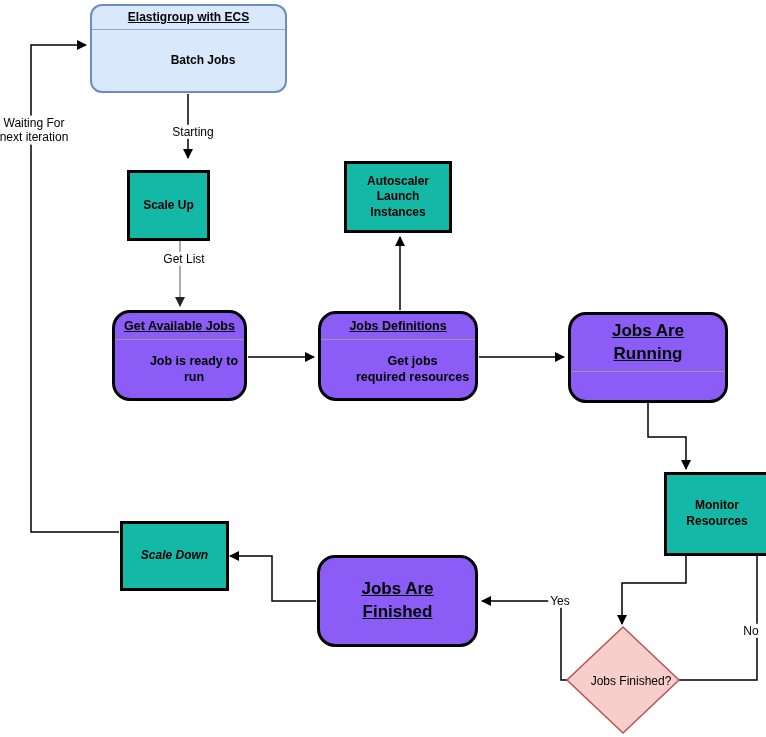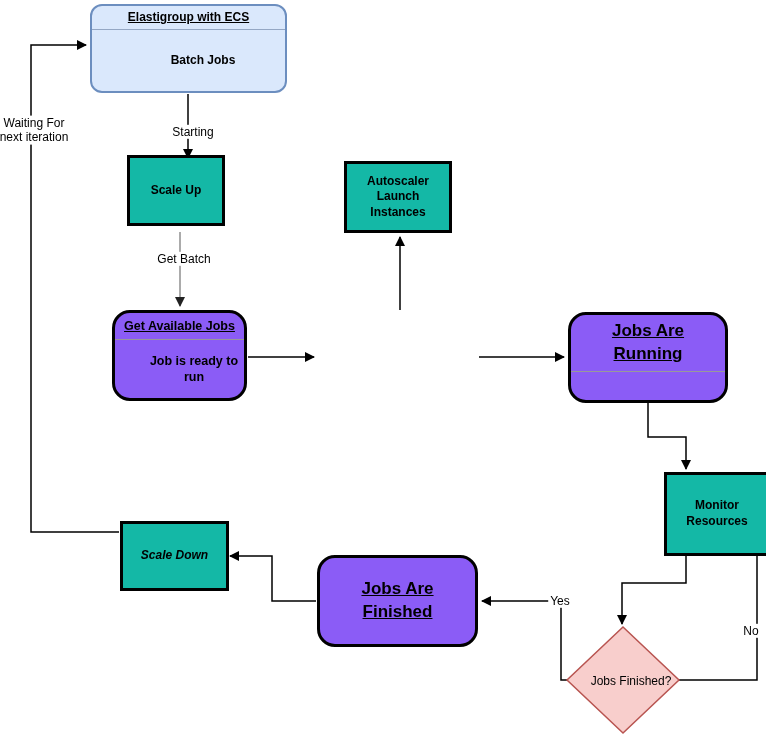--- a/index.html
+++ b/index.html
@@ -66,37 +66,44 @@
     <polygon points="623,627 679,680 623,733 567,680" fill="#f8cecc" stroke="#b85450" stroke-width="1.5"></polygon>
   </svg>
 
   <div class="node round-b" style="left:90px;top:4px;width:197px;height:89px;">
     <div class="hdr sm" style="height:23px;border-bottom-color:#94a7c4;">
       <span class="u">Elastigroup with ECS</span>
     </div>
     <div class="bdy sm">Batch Jobs</div>
   </div>
 
-  <div class="node rect-y" style="left:127px;top:155px;width:98px;height:71px;">
+  <div class="node rect-y" style="left:127px;top:170px;width:83px;height:71px;">
     <div class="center-lbl sm">Scale Up</div>
   </div>
 
   <div class="node rect-y" style="left:344px;top:161px;width:108px;height:72px;">
     <div class="center-lbl sm">Autoscaler
 Launch
 Instances</div>
   </div>
 
   <div class="node round-g" style="left:112px;top:310px;width:135px;height:91px;">
     <div class="hdr md" style="height:26px;border-bottom-color:#999;">
       <span class="u">Get Available Jobs</span>
     </div>
     <div class="bdy md">Job is ready to run</div>
   </div>
 
+  <div class="node round-g" style="left:318px;top:311px;width:160px;height:90px;">
+    <div class="hdr md" style="height:25px;border-bottom-color:#999;">
+      <span class="u">Jobs Definitions</span>
+    </div>
+    <div class="bdy md">Get jobs
+required resources</div>
+  </div>
 
   <div class="node round-g" style="left:568px;top:312px;width:160px;height:91px;">
     <div class="hdr big" style="height:56px;border-bottom-color:#999;">
       <span class="u">Jobs Are
 Running</span>
     </div>
     <div class="bdy big"></div>
   </div>
 
   <div class="node rect-y" style="left:664px;top:472px;width:106px;height:84px;">
@@ -109,19 +116,19 @@
   </div>
 
   <div class="node round-g" style="left:317px;top:555px;width:161px;height:92px;">
     <div class="center-lbl big"><span style="text-decoration:underline;white-space:pre-line;">Jobs Are
 Finished</span></div>
   </div>
 
   <div class="diamond-label" style="left:623px;top:681px;">Jobs Finished?</div>
 
   <div class="edge-label" style="left:182px;top:132px;margin-left:11px;">Starting</div>
-  <div class="edge-label" style="left:184px;top:259px;">Get Batch</div>
+  <div class="edge-label" style="left:184px;top:259px;">Get List</div>
   <div class="edge-label" style="left:34px;top:130px;">Waiting For
 next iteration</div>
   <div class="edge-label" style="left:560px;top:601px;">Yes</div>
   <div class="edge-label" style="left:751px;top:631px;">No</div>
 
 </div>
 
 </body></html>

